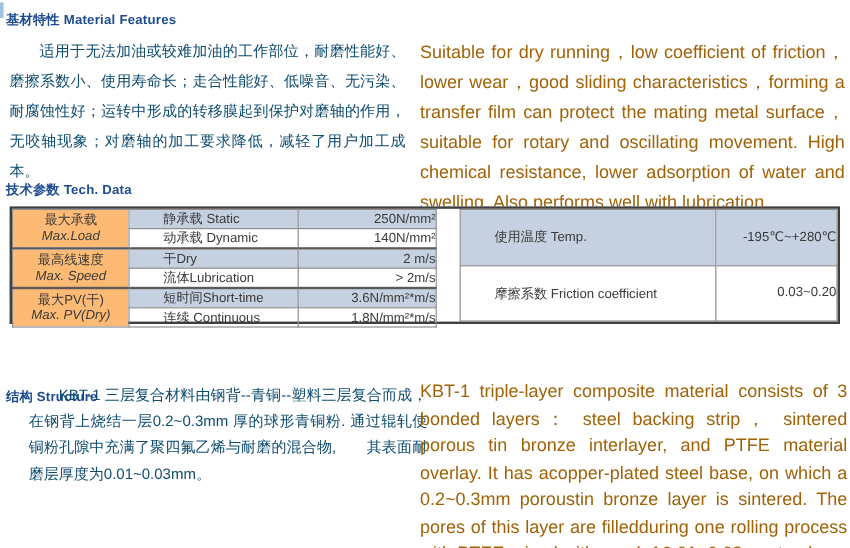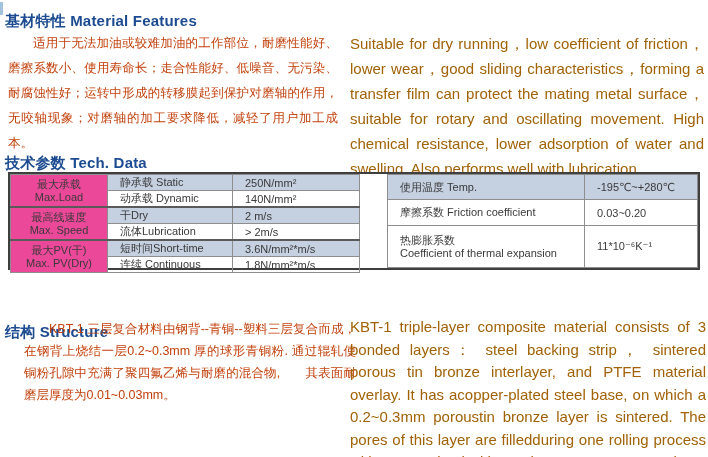--- a/index.html
+++ b/index.html
@@ -6,50 +6,50 @@
   body{
     width:708px;height:457px;position:relative;background:#ffffff;
     font-family:"Liberation Sans","DejaVu Sans",sans-serif;
     overflow:hidden;
   }
   .corner-tick{
     position:absolute;left:0;top:2px;width:3px;height:13px;background:#a3c2dd;
   }
   .sec-heading{
     position:absolute;left:5px;
-    font-size:15px;font-weight:bold;color:#1c4b91;
+    font-size:11px;font-weight:bold;color:#1c4b91;
     letter-spacing:0.2px;white-space:nowrap;
   }
   .para{
-    position:absolute;text-align:justify;color:#c2410c;
+    position:absolute;text-align:justify;color:#0c4a6e;
   }
   .para.zh{font-size:12.5px;}
   .para.en{font-size:15px;color:#a16207;}
   .indent{text-indent:2em;}
 
   
   .table-frame{
     position:absolute;left:8px;top:172px;width:692px;height:98px;
     border:2px solid #3f3f3f;box-sizing:border-box;
     display:flex;align-items:stretch;background:#ffffff;
   }
   table.tbl{
     border-collapse:collapse;table-layout:fixed;
     font-size:11px;color:#3a3a3a;height:94px;
   }
   table.tbl td{
     border:1px solid #8e8e8e;padding:0 0 0 0;
     overflow:hidden;white-space:nowrap;
   }
-  .tbl .group{width:96px;text-align:center;background:#ec4899;}
-  .tbl .param{padding-left:12px;text-align:left;}
-  .tbl .val{text-align:left;padding-left:12px;}
+  .tbl .group{width:96px;text-align:center;background:#fdba74;}
+  .tbl .param{padding-left:28px;text-align:left;}
+  .tbl .val{text-align:right;}
   .tbl .shaded{background:#c5d0e0;}
   .tbl .gsep td{border-top:2px solid #5a5a5a;}
-  td .l2{display:block;line-height:13px;}
+  td .l2{display:block;line-height:13px;font-style:italic;}
   td .l1{display:block;line-height:14px;}
   .left-tbl{width:322px;}
   .left-tbl td{height:14px;}
   .left-tbl .param{width:112px;}
   .left-tbl .val{width:114px;}
   .tbl-gap{width:62px;}
   .right-tbl{width:284px;}
   .right-tbl .param{width:184px;}
   .right-tbl .val{width:100px;}
   .right-tbl tr.r1 td{height:17px;}
@@ -115,26 +115,19 @@
   <table class="tbl right-tbl">
     <tbody>
         <tr class="r1">
       <td class="param shaded">使用温度 Temp.</td>
       <td class="val shaded">-195℃~+280℃</td>
     </tr>
     <tr class="r2">
       <td class="param">摩擦系数 Friction coefficient</td>
       <td class="val">0.03~0.20</td>
     </tr>
-    <tr class="r4">
-      <td class="param">
-        <span class="l1">热膨胀系数</span>
-        <span class="l2">Coefficient of thermal expansion</span>
-      </td>
-      <td class="val">11*10⁻⁶K⁻¹</td>
-    </tr>
   </tbody>
     </table>
 </div>
 
 <h1 class="sec-heading" style="top:291px;margin-top:32px;">结构 Structure</h1>
 <div class="para zh indent" style="left:24px;top:318px;width:332px;line-height:22px;">KBT-1 三层复合材料由钢背--青铜--塑料三层复合而成，在钢背上烧结一层0.2~0.3mm 厚的球形青铜粉. 通过辊轧使铜粉孔隙中充满了聚四氟乙烯与耐磨的混合物,　　其表面耐磨层厚度为0.01~0.03mm。</div>
 <div class="para en" style="left:350px;top:316px;width:356px;line-height:22.5px;">KBT-1 triple-layer composite material consists of 3 bonded layers： steel backing strip， sintered porous tin bronze interlayer, and PTFE material overlay. It has acopper-plated steel base, on which a 0.2~0.3mm poroustin bronze layer is sintered. The pores of this layer are filledduring one rolling process with PTEE mixed with oead. A0.01~0.03mm top layer maed of the same material forms the running-in layer.</div>
 
 </body></html>

